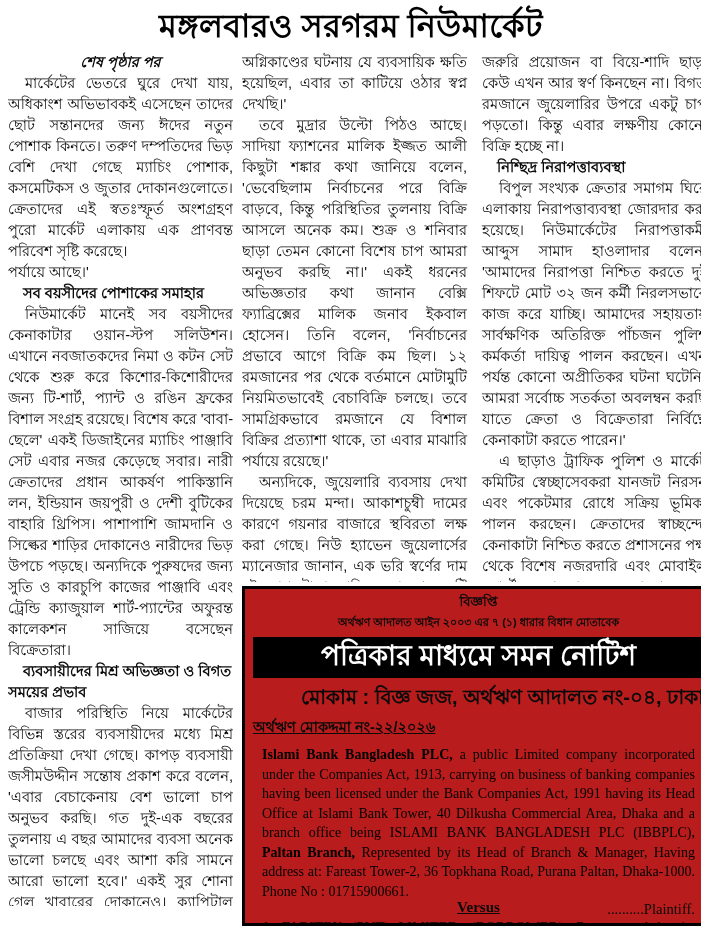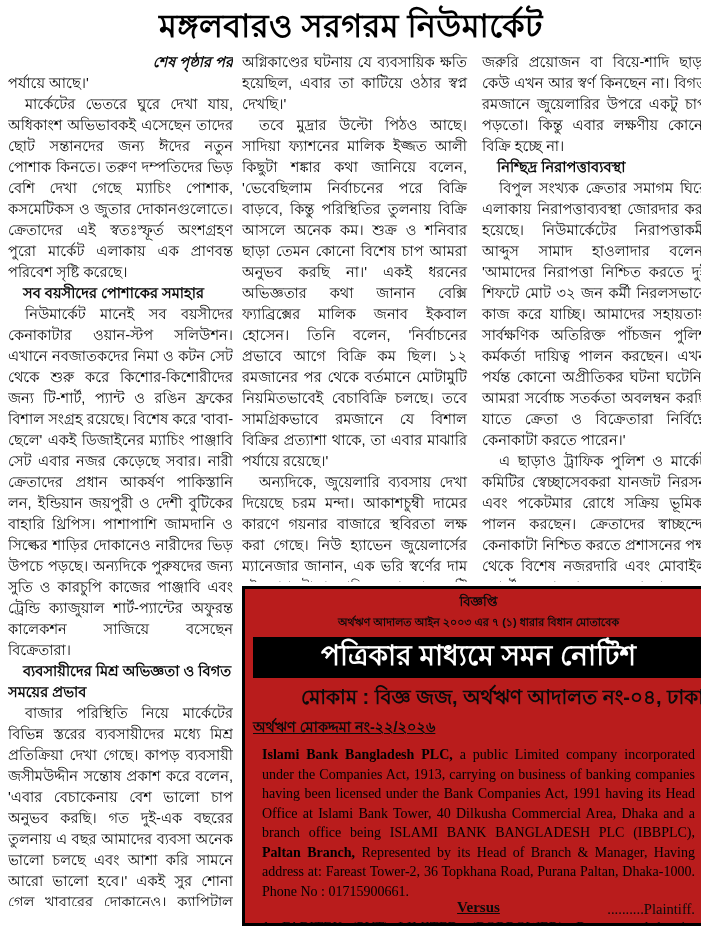--- a/index.html
+++ b/index.html
@@ -18,21 +18,21 @@
     letter-spacing:0.5px;
   }
 
   .cols { display:flex; gap:9px; align-items:flex-start; }
   .col { font-size:14.6px; line-height:21px; text-align:justify; }
   .col-1 { width:225px; flex:0 0 225px; height:854px; overflow:hidden; }
   .right-wrap { flex:1 1 auto; display:flex; flex-direction:column; }
   .right-cols { display:flex; gap:15px; height:530px; overflow:hidden; }
   .col-2, .col-3 { width:225px; flex:0 0 225px; }
 
-  .continued { font-weight:700; font-style:italic; text-align:right; }
+  .continued { font-weight:700; font-style:italic; text-align:center; }
   .para { text-indent:17px; }
   .para.noindent { text-indent:0; }
   .subhead { font-weight:700; text-indent:15px; text-align:left; }
 
   
   .notice {
     margin-top:4px;
     border:3px solid #000;
     background:#b91c1c;
     height:340px; overflow:hidden;padding-left:8px;
@@ -66,22 +66,22 @@
 <body>
 
 <div class="page">
 
   <h1 class="headline">মঙ্গলবারও সরগরম নিউমার্কেট</h1>
 
   <div class="cols">
 
     <div class="col col-1">
       <p class="continued">শেষ পৃষ্ঠার পর</p>
+      <p class="para">মার্কেটের ভেতরে ঘুরে দেখা যায়, অধিকাংশ অভিভাবকই এসেছেন তাদের ছোট সন্তানদের জন্য ঈদের নতুন পোশাক কিনতে। তরুণ দম্পতিদের ভিড় বেশি দেখা গেছে ম্যাচিং পোশাক, কসমেটিকস ও জুতার দোকানগুলোতে। ক্রেতাদের এই স্বতঃস্ফূর্ত অংশগ্রহণ পুরো মার্কেট এলাকায় এক প্রাণবন্ত পরিবেশ সৃষ্টি করেছে।</p>
       <p class="para noindent">পর্যায়ে আছে।'</p>
-      <p class="para">মার্কেটের ভেতরে ঘুরে দেখা যায়, অধিকাংশ অভিভাবকই এসেছেন তাদের ছোট সন্তানদের জন্য ঈদের নতুন পোশাক কিনতে। তরুণ দম্পতিদের ভিড় বেশি দেখা গেছে ম্যাচিং পোশাক, কসমেটিকস ও জুতার দোকানগুলোতে। ক্রেতাদের এই স্বতঃস্ফূর্ত অংশগ্রহণ পুরো মার্কেট এলাকায় এক প্রাণবন্ত পরিবেশ সৃষ্টি করেছে।</p>
       <p class="subhead">সব বয়সীদের পোশাকের সমাহার</p>
       <p class="para">নিউমার্কেট মানেই সব বয়সীদের কেনাকাটার ওয়ান-স্টপ সলিউশন। এখানে নবজাতকদের নিমা ও কটন সেট থেকে শুরু করে কিশোর-কিশোরীদের জন্য টি-শার্ট, প্যান্ট ও রঙিন ফ্রকের বিশাল সংগ্রহ রয়েছে। বিশেষ করে 'বাবা-ছেলে' একই ডিজাইনের ম্যাচিং পাঞ্জাবি সেট এবার নজর কেড়েছে সবার। নারী ক্রেতাদের প্রধান আকর্ষণ পাকিস্তানি লন, ইন্ডিয়ান জয়পুরী ও দেশী বুটিকের বাহারি থ্রিপিস। পাশাপাশি জামদানি ও সিল্কের শাড়ির দোকানেও নারীদের ভিড় উপচে পড়ছে। অন্যদিকে পুরুষদের জন্য সুতি ও কারচুপি কাজের পাঞ্জাবি এবং ট্রেন্ডি ক্যাজুয়াল শার্ট-প্যান্টের অফুরন্ত কালেকশন সাজিয়ে বসেছেন বিক্রেতারা।</p>
       <p class="subhead">ব্যবসায়ীদের মিশ্র অভিজ্ঞতা ও বিগত সময়ের প্রভাব</p>
       <p class="para">বাজার পরিস্থিতি নিয়ে মার্কেটের বিভিন্ন স্তরের ব্যবসায়ীদের মধ্যে মিশ্র প্রতিক্রিয়া দেখা গেছে। কাপড় ব্যবসায়ী জসীমউদ্দীন সন্তোষ প্রকাশ করে বলেন, 'এবার বেচাকেনায় বেশ ভালো চাপ অনুভব করছি। গত দুই-এক বছরের তুলনায় এ বছর আমাদের ব্যবসা অনেক ভালো চলছে এবং আশা করি সামনে আরো ভালো হবে।' একই সুর শোনা গেল খাবারের দোকানেও। ক্যাপিটাল ফাস্টফুড অ্যান্ড রাইস সেন্টারের স্বত্বাধিকারী মিজানুর রহমান বাদশা বলেন, 'আলহামদুলিল্লাহ, গত বছরের তুলনায় এবার ক্রেতাদের চাপ একটু বেশি। দুই বছর আগে পাশের মার্কেটে</p>
     </div>
 
     <div class="right-wrap">
       <div class="right-cols">
         <div class="col col-2">
           <p class="para noindent">অগ্নিকাণ্ডের ঘটনায় যে ব্যবসায়িক ক্ষতি হয়েছিল, এবার তা কাটিয়ে ওঠার স্বপ্ন দেখছি।'</p>

